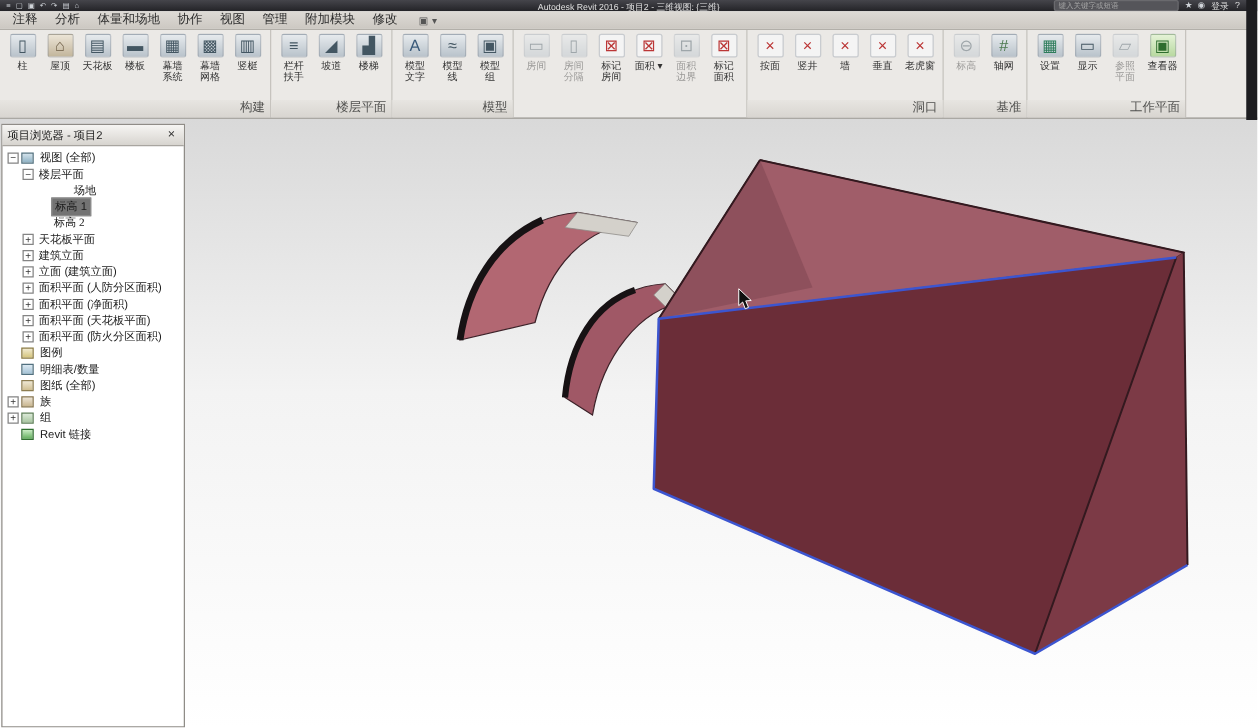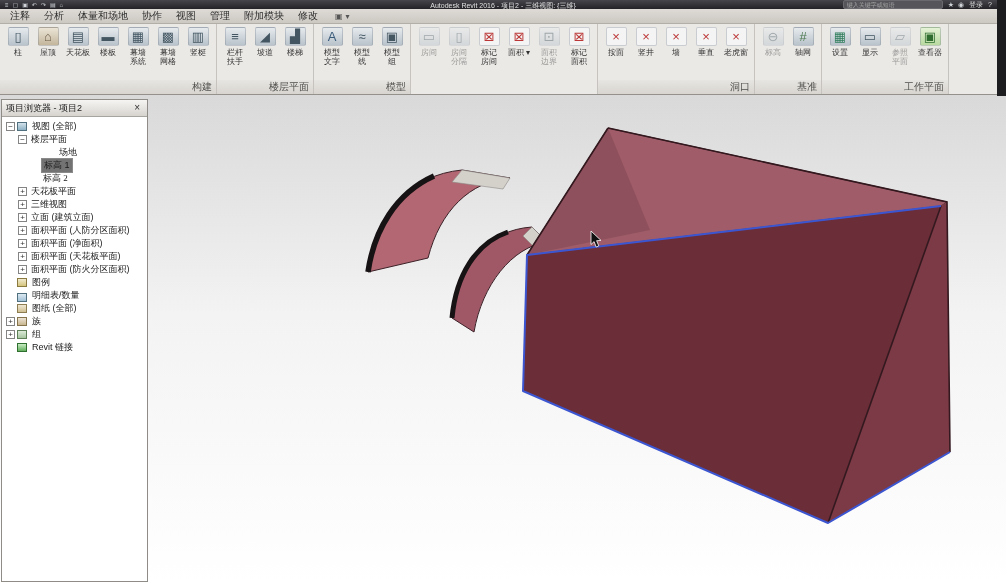--- a/index.html
+++ b/index.html
@@ -342,21 +342,21 @@
       <div class="trow" style="padding-left: 28px; font-family: Liberation Serif, serif;">
         <span class="tspacer"></span>
         <span class="tlabel">标高 2</span>
       </div>
       <div class="trow" style="padding-left: 16px;">
         <span class="ttoggle">+</span>
         <span class="tlabel">天花板平面</span>
       </div>
       <div class="trow" style="padding-left: 16px;">
         <span class="ttoggle">+</span>
-        <span class="tlabel">三维视图</span>
+        <span class="tlabel">建筑立面</span>
       </div>
       <div class="trow" style="padding-left: 16px;">
         <span class="ttoggle">+</span>
         <span class="tlabel">立面 (建筑立面)</span>
       </div>
       <div class="trow" style="padding-left: 16px;">
         <span class="ttoggle">+</span>
         <span class="tlabel">面积平面 (人防分区面积)</span>
       </div>
       <div class="trow" style="padding-left: 16px;">
@@ -369,21 +369,21 @@
       </div>
       <div class="trow" style="padding-left: 16px;">
         <span class="ttoggle">+</span>
         <span class="tlabel">面积平面 (防火分区面积)</span>
       </div>
       <div class="trow" style="padding-left: 4px;">
         <span class="tspacer"></span>
         <span class="ticon legend"></span>
         <span class="tlabel">图例</span>
       </div>
-      <div class="trow" style="padding-left: 4px; align-items: flex-end;">
+      <div class="trow" style="padding-left: 4px;">
         <span class="tspacer"></span>
         <span class="ticon schedule"></span>
         <span class="tlabel">明细表/数量</span>
       </div>
       <div class="trow" style="padding-left: 4px;">
         <span class="tspacer"></span>
         <span class="ticon sheet"></span>
         <span class="tlabel">图纸 (全部)</span>
       </div>
       <div class="trow" style="padding-left: 4px;">

